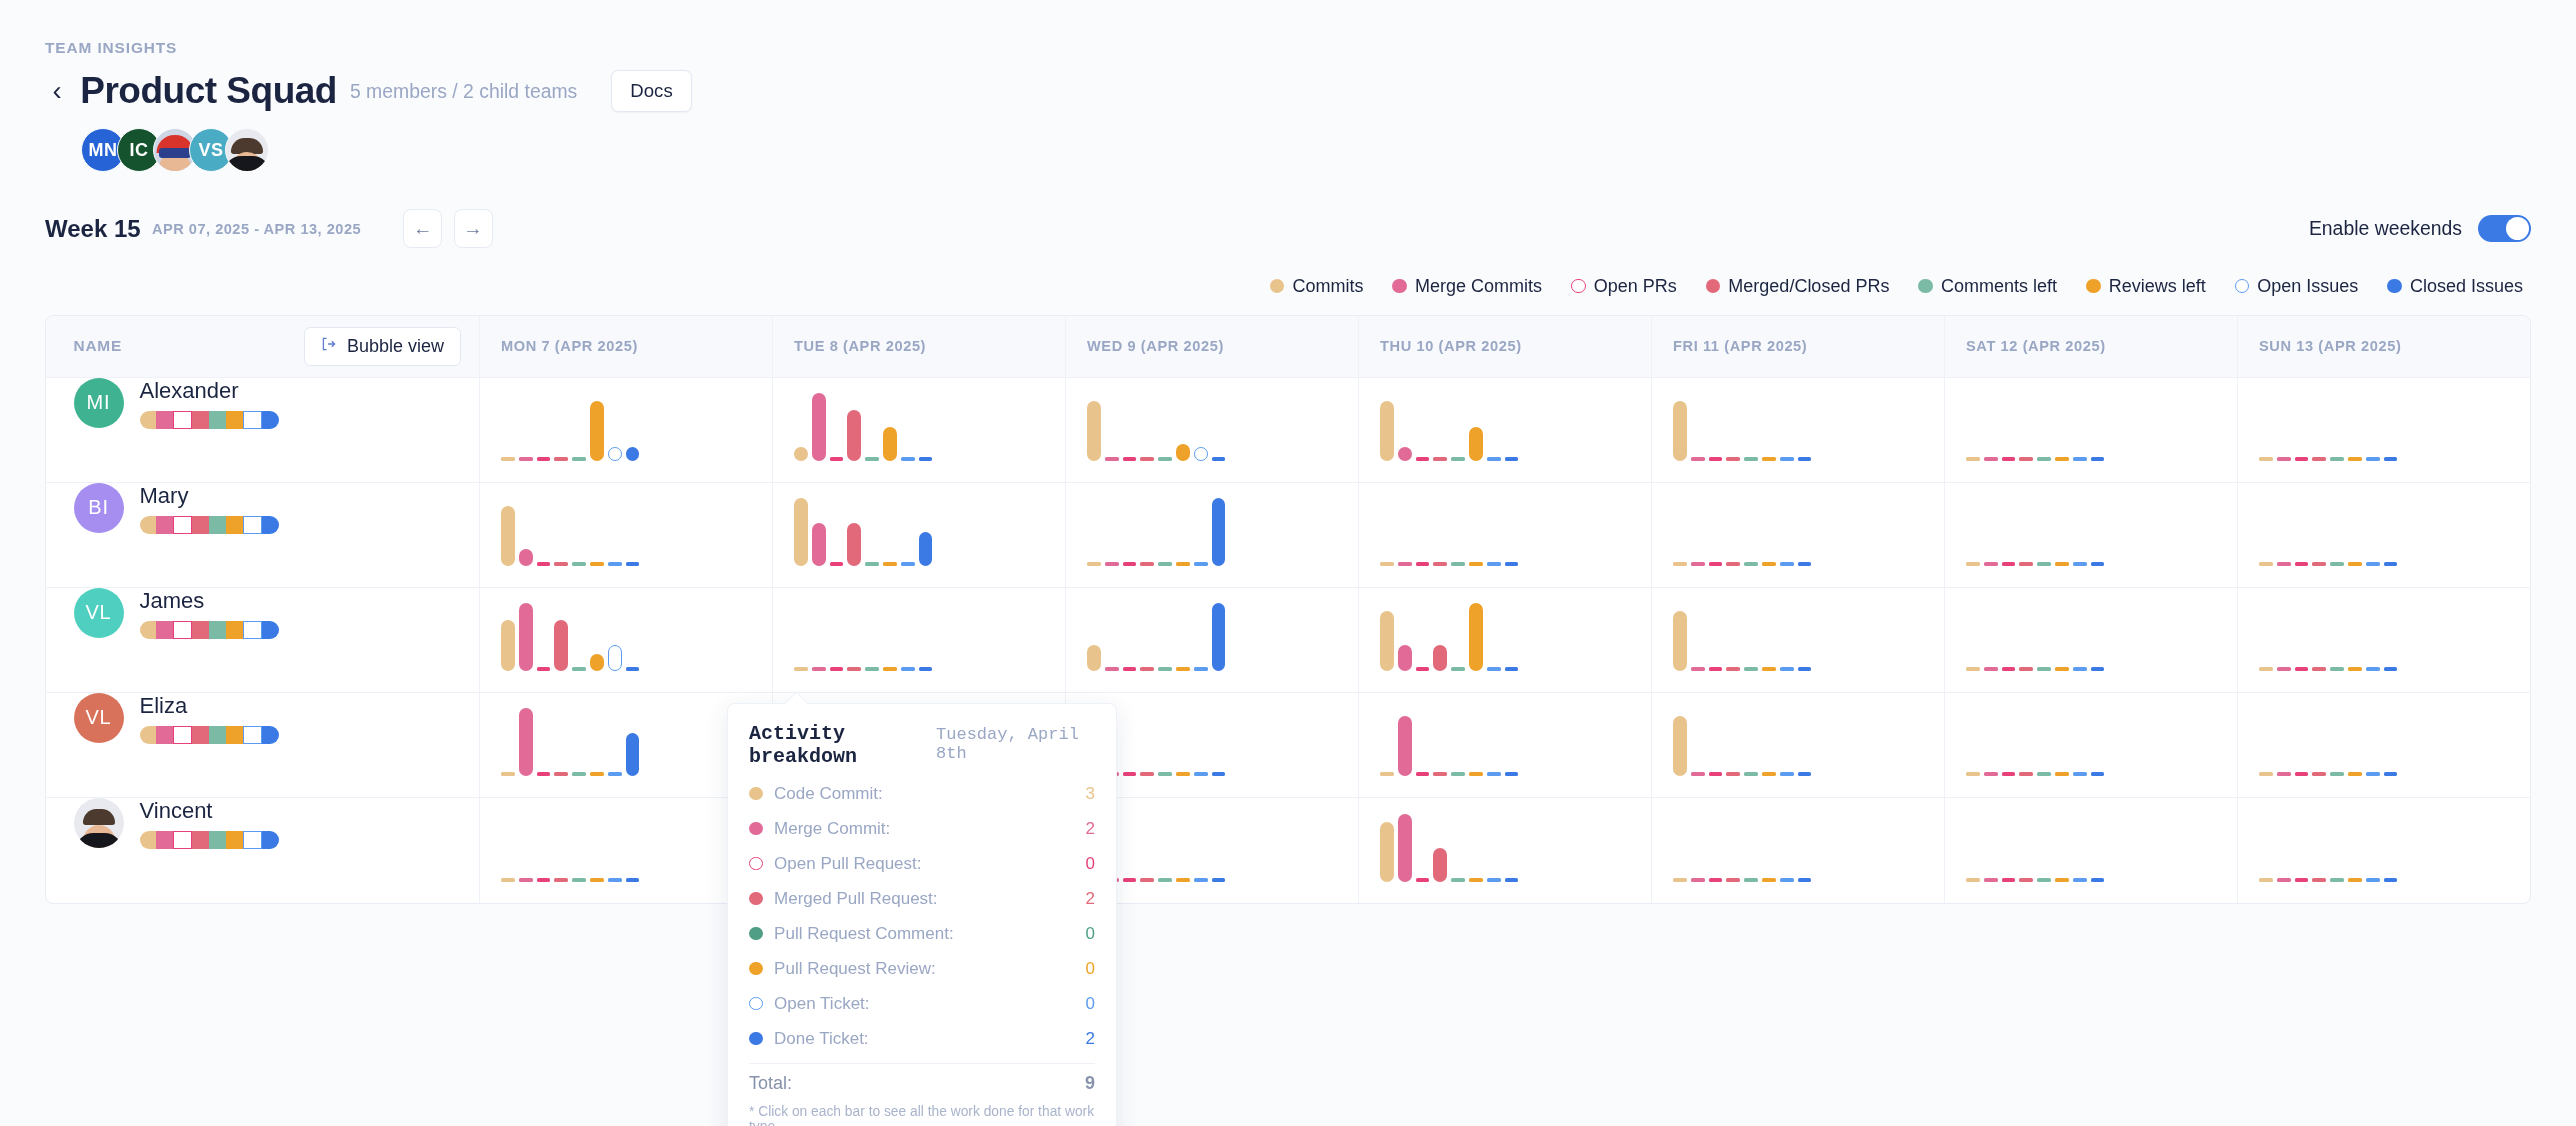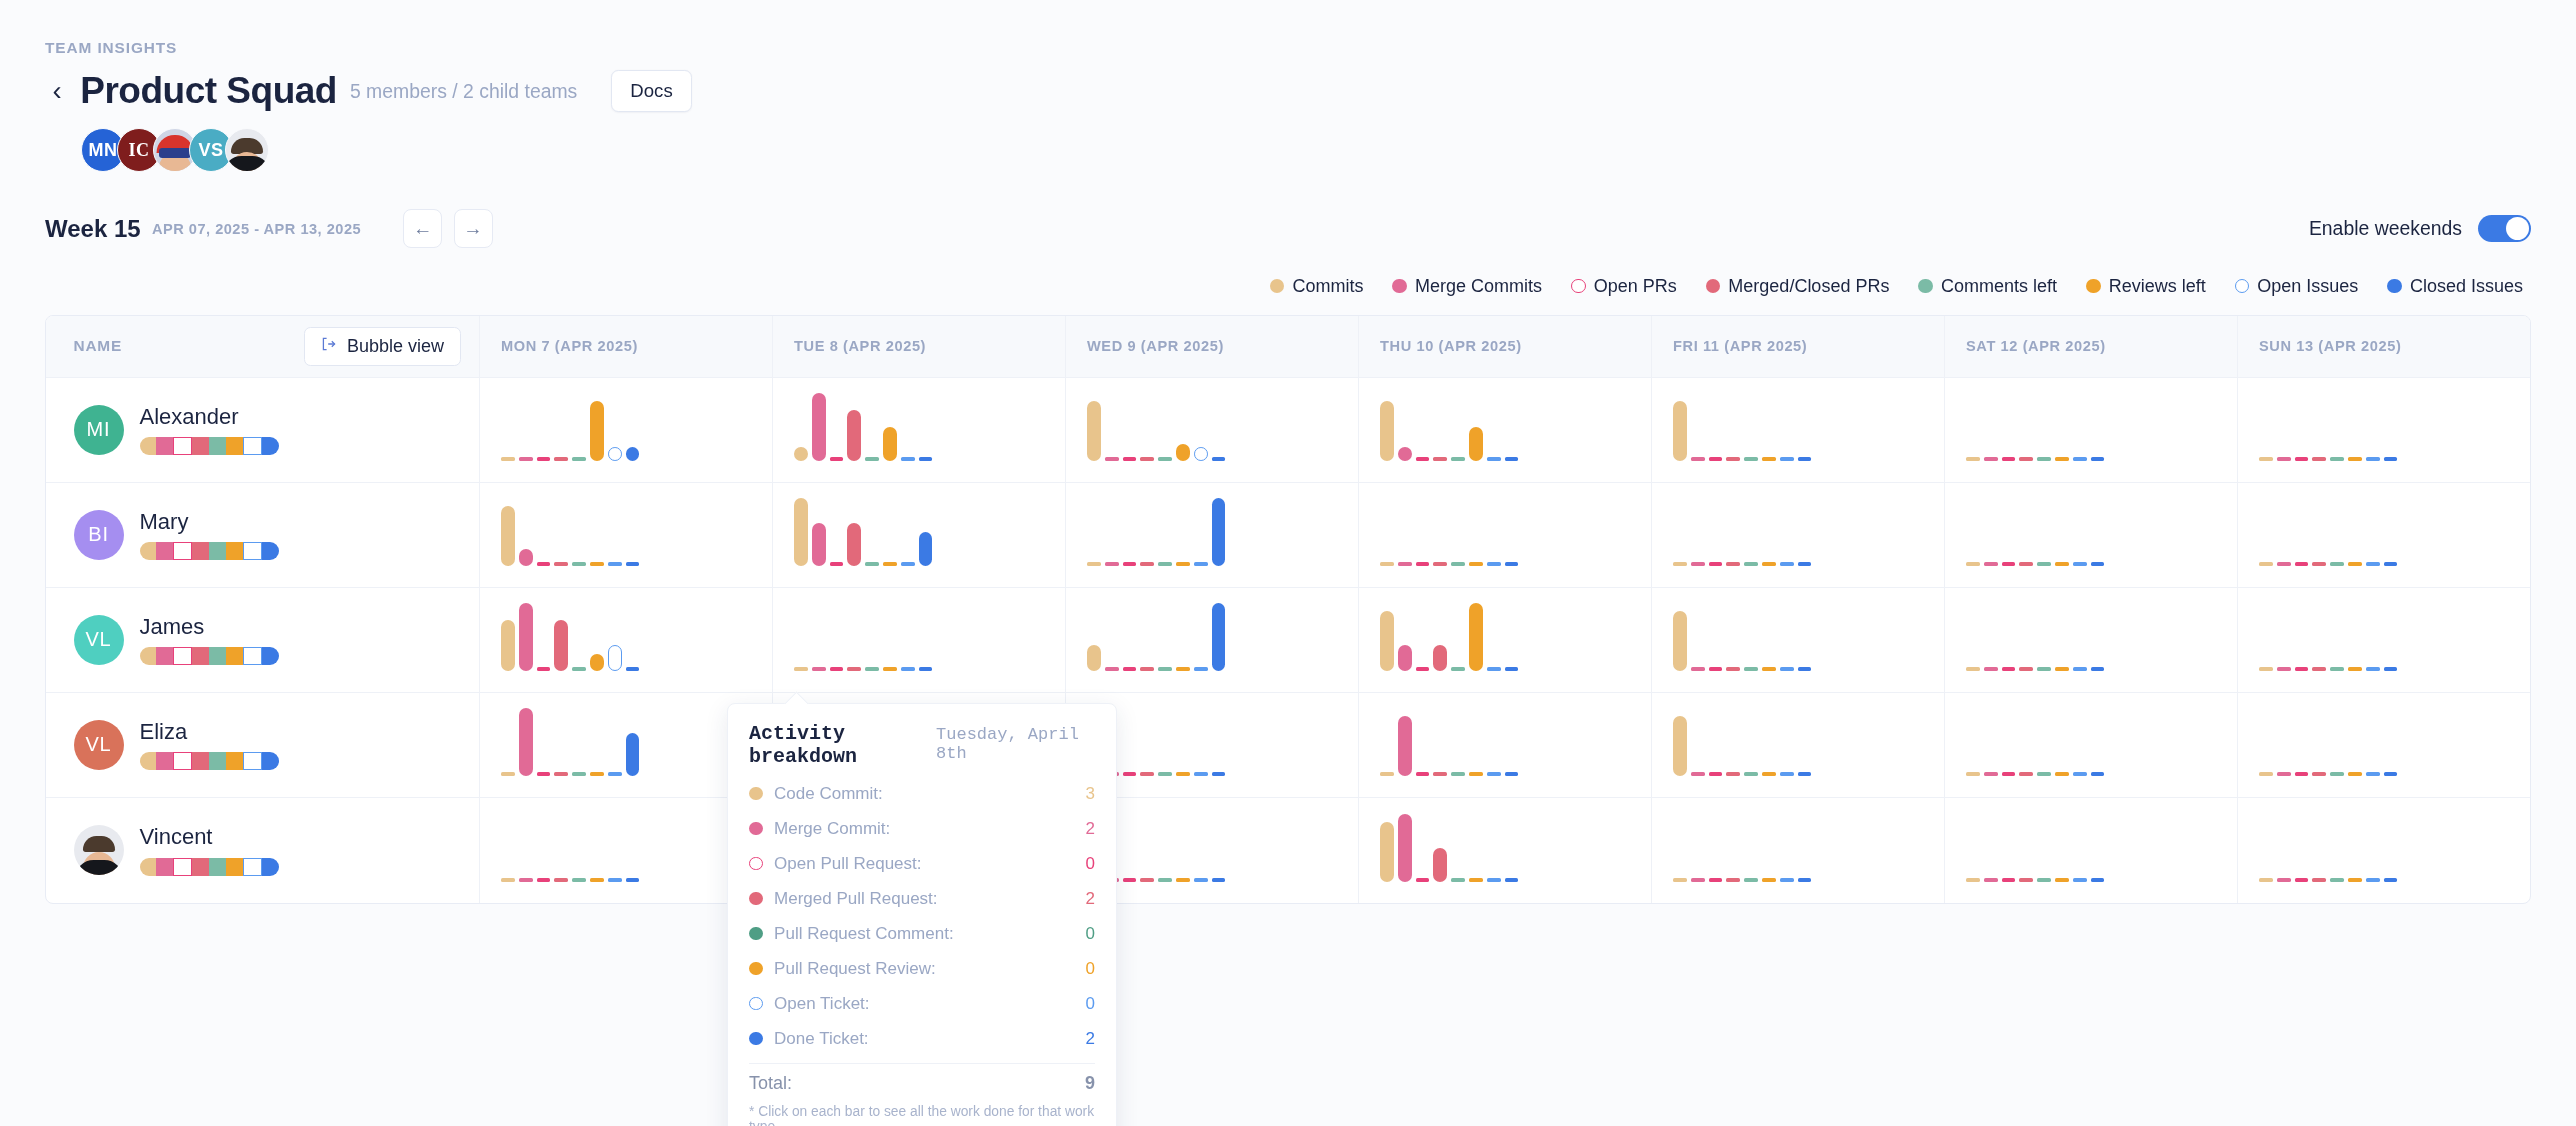--- a/index.html
+++ b/index.html
@@ -126,21 +126,21 @@
   .th-day {
     flex: 1 1 0; display: flex; align-items: center; padding-left: 21px;
     border-right: 0.8px solid #eef1f7; font-size: 14.6px; font-weight: 700;
     color: #9aa7c4; letter-spacing: 0.6px;
   }
   .th-day:last-child { border-right: none; }
 
   .trow { display: flex; border-bottom: 0.8px solid #eef1f7; height: 105px; }
   .trow:last-child { border-bottom: none; }
   .td-name {
-    width: 434px; flex: none; display: flex; align-items: center;
+    width: 434px; flex: none; display: flex; 
     gap: 16px; padding-left: 27.5px; border-right: 0.8px solid #eef1f7;
   }
   .row-av {
     width: 50px; height: 50px; border-radius: 50%; flex: none; position: relative;
     display: flex; align-items: center; justify-content: center; overflow: hidden;
     color: #fff; font-size: 20px; font-weight: 500; letter-spacing: 0.8px;
   }
   .member-name { font-size: 22px; color: #1b2440; font-weight: 400; }
   .skillbar { display: flex; margin-top: 7.3px; width: 139px; height: 18px; }
   .skillbar span { flex: 1 1 0; height: 18px; }
@@ -196,21 +196,21 @@
 
   <div class="title-row">
     <div class="back-chevron">‹</div>
     <div class="team-title">Product Squad</div>
     <div class="team-meta">5 members / 2 child teams</div>
     <button class="docs-btn">Docs</button>
   </div>
 
   <div class="avatars" id="avatars">
       <div class="av" style="background: rgb(37, 99, 214);">MN</div>
-      <div class="av" style="background: #7f1d1d; font-family: Liberation Serif, serif;">IC</div>
+      <div class="av" style="background: #14532d;">IC</div>
       <div class="av av-photo" style="background: rgb(207, 214, 230);">
         <span class="face"></span>
         <span class="cap"></span>
         <span class="shades"></span>
       </div>
       <div class="av" style="background: rgb(74, 172, 196);">VS</div>
       <div class="av av-photo" style="background: rgb(232, 234, 239);">
         <span class="hair"></span>
         <span class="face"></span>
         <span class="shirt"></span>

